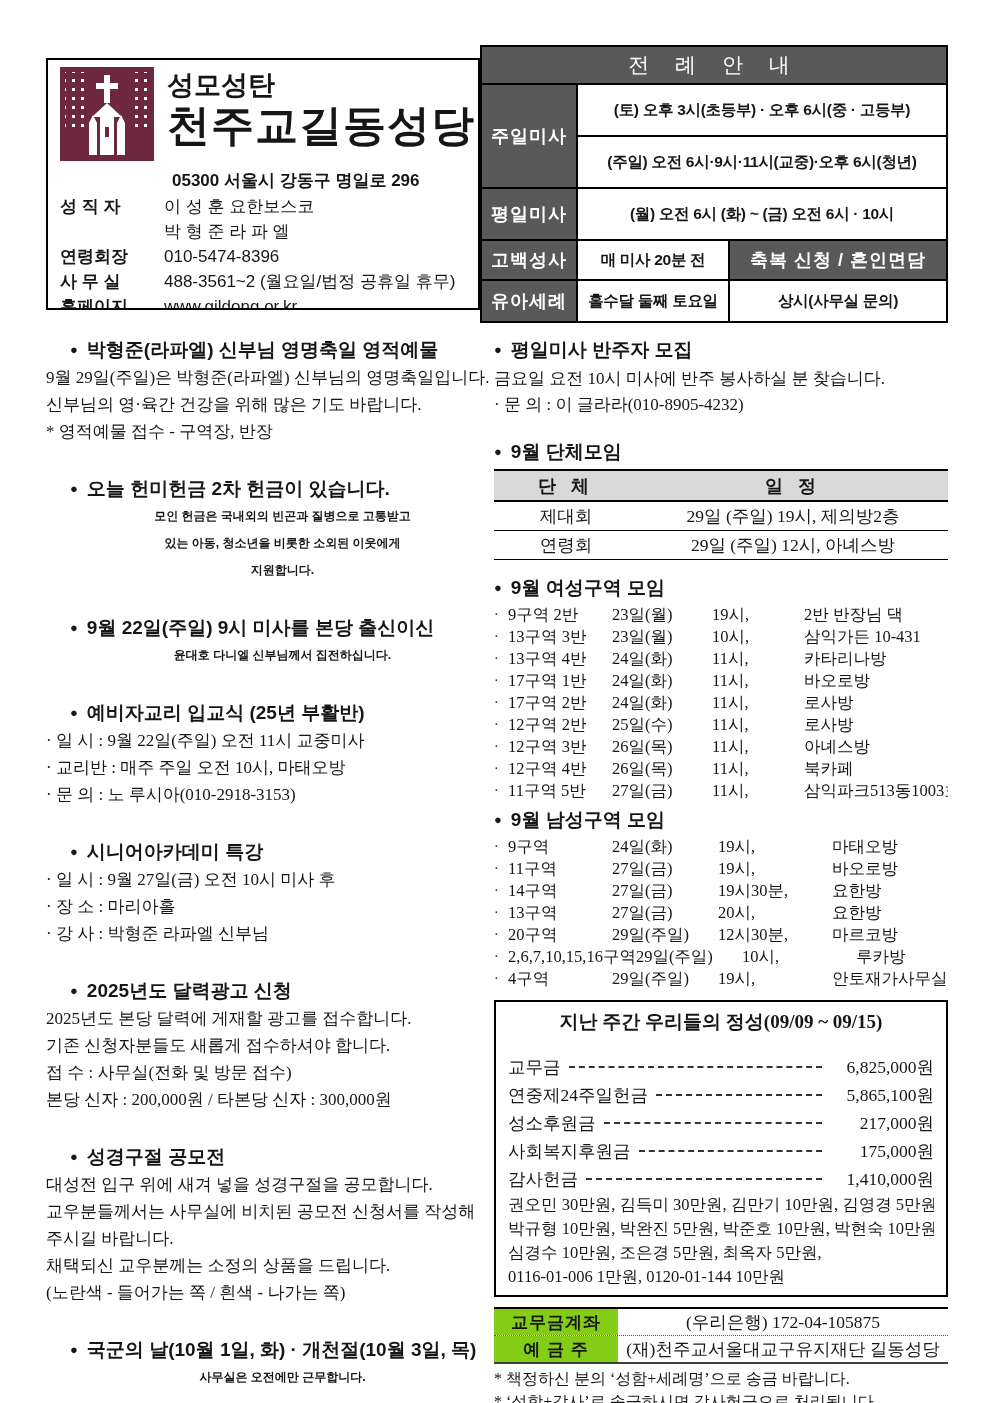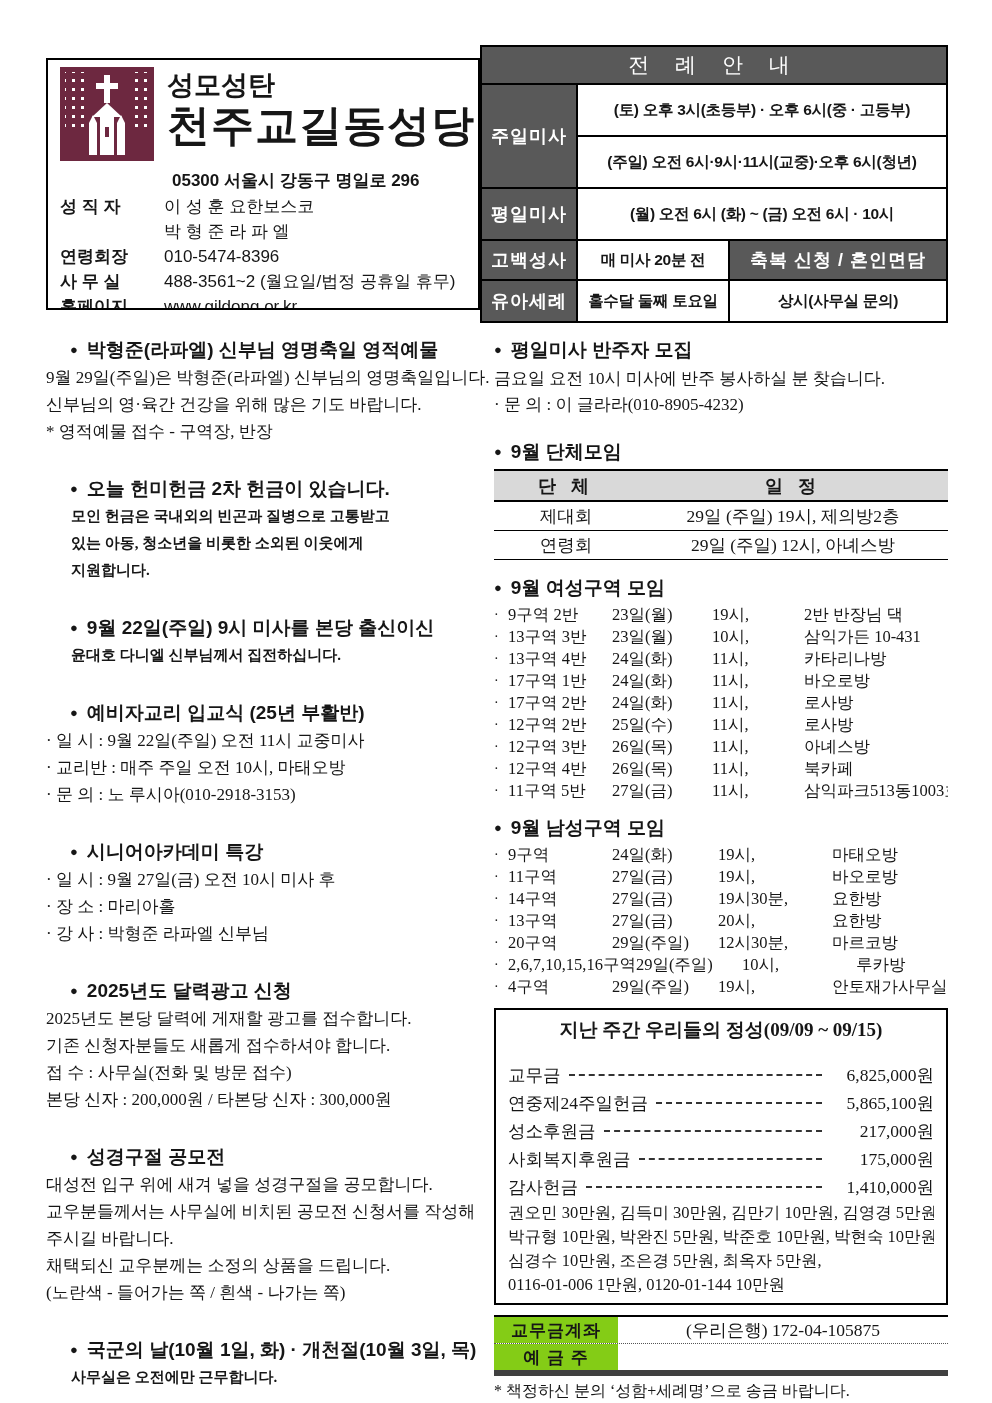--- a/index.html
+++ b/index.html
@@ -33,26 +33,26 @@
 
   
   .columns{display:flex;margin-top:26px;}
   .col-left{width:448px;flex:0 0 448px;overflow:hidden;}
   .col-right{width:454px;flex:0 0 454px;overflow:hidden;}
 
   .section{margin-bottom:30px;}
   .sec-title{font-family:"Liberation Sans",sans-serif;font-weight:bold;font-size:19px;line-height:28px;white-space:nowrap;overflow:hidden;margin-left:24px;}
   .bullet{font-size:13px;margin-right:9px;vertical-align:2px;}
   .line{font-size:17px;line-height:27px;white-space:nowrap;overflow:hidden;}
-  .section.emph .line{font-family:Liberation Serif, serif;font-weight:bold;font-size:15px;padding-left:25px;}
+  .section.emph .line{font-family:Liberation Sans, sans-serif;font-weight:bold;font-size:12px;padding-left:25px;text-align:center;}
 
   
   .r-title{font-family:"Liberation Sans",sans-serif;font-weight:bold;font-size:19px;line-height:28px;white-space:nowrap;margin-bottom:2px;}
   .r1{margin-bottom:20px;} .r1 .line{line-height:26px;}
-  .r2{margin-bottom:14px;} .r3{margin-bottom:12px;} .r4{margin-bottom:10px;}
+  .r2{margin-bottom:14px;} .r3{margin-bottom:4px;} .r4{margin-bottom:10px;}
 
   table.group{width:100%;border-collapse:collapse;margin-top:3px;}
   table.group th{background:#d9d9d9;font-family:"Liberation Sans",sans-serif;font-weight:bold;font-size:18px;
       height:27px;border-top:2.5px solid #000;border-bottom:2px solid #000;letter-spacing:5px;}
   table.group td{height:26px;text-align:center;font-size:17.5px;border-bottom:1.5px solid #000;white-space:nowrap;}
   table.group .c0{width:142px;}
 
   .zone-row{display:grid;grid-template-columns:14px 104px 100px 78px 1fr;
       font-size:16.5px;line-height:22px;white-space:nowrap;overflow:hidden;}
   .men .zone-row{grid-template-columns:14px minmax(104px,max-content) 106px 92px 1fr;}
@@ -63,21 +63,21 @@
   .donation-box{box-sizing:border-box;border:2.5px solid #000;padding:6px 12px 6px 12px;margin-bottom:10px;}
   .don-title{text-align:center;font-weight:bold;font-size:19px;line-height:28px;margin-bottom:17px;white-space:nowrap;overflow:hidden;}
   .don-row{display:flex;align-items:center;font-size:17.5px;line-height:28px;}
   .don-label{white-space:nowrap;}
   .don-dash{flex:1;border-top:2px dashed #333;margin:0 8px;height:0;}
   .don-amt{white-space:nowrap;min-width:104px;text-align:right;}
   .donor-line{font-size:16.5px;line-height:24px;white-space:nowrap;overflow:hidden;}
 
   .account{border-top:2.5px solid #000;}
   .acc-row{display:flex;height:26px;align-items:stretch;border-bottom:1.5px dotted #555;}
-  .acc-row.second{border-bottom:6px solid #404040;}
+  .acc-row.second{border-bottom:2px solid #404040;}
   .acc-label{flex:0 0 124px;background:#84cc16;display:flex;align-items:center;justify-content:center;
       font-family:"Liberation Sans",sans-serif;font-weight:bold;font-size:17px;letter-spacing:1px;white-space:nowrap;}
   .acc-value{flex:1;display:flex;align-items:center;justify-content:center;font-size:17.5px;white-space:nowrap;overflow:hidden;}
   .acc-notes{border-bottom:2px solid #000;padding:3px 0 4px;}
   .acc-note{font-size:16px;line-height:23px;white-space:nowrap;overflow:hidden;}
 </style>
 </head>
 <body>
 
 <div class="page">
@@ -470,20 +470,21 @@
           </div>
       </div>
 
       <div class="account">
         <div class="acc-row">
           <span class="acc-label">교무금계좌</span>
           <span class="acc-value">(우리은행) 172-04-105875</span>
         </div>
         <div class="acc-row second">
           <span class="acc-label">예 금 주</span>
+          <span class="acc-value">(재)천주교서울대교구유지재단 길동성당</span>
         </div>
         <div class="acc-notes">
 
         <div class="acc-note">* 책정하신 분의 ‘성함+세례명’으로 송금 바랍니다.</div>
             <div class="acc-note">* ‘성함+감사’로 송금하시면 감사헌금으로 처리됩니다.</div>
           </div>
       </div>
 
     </div>
   </div>

